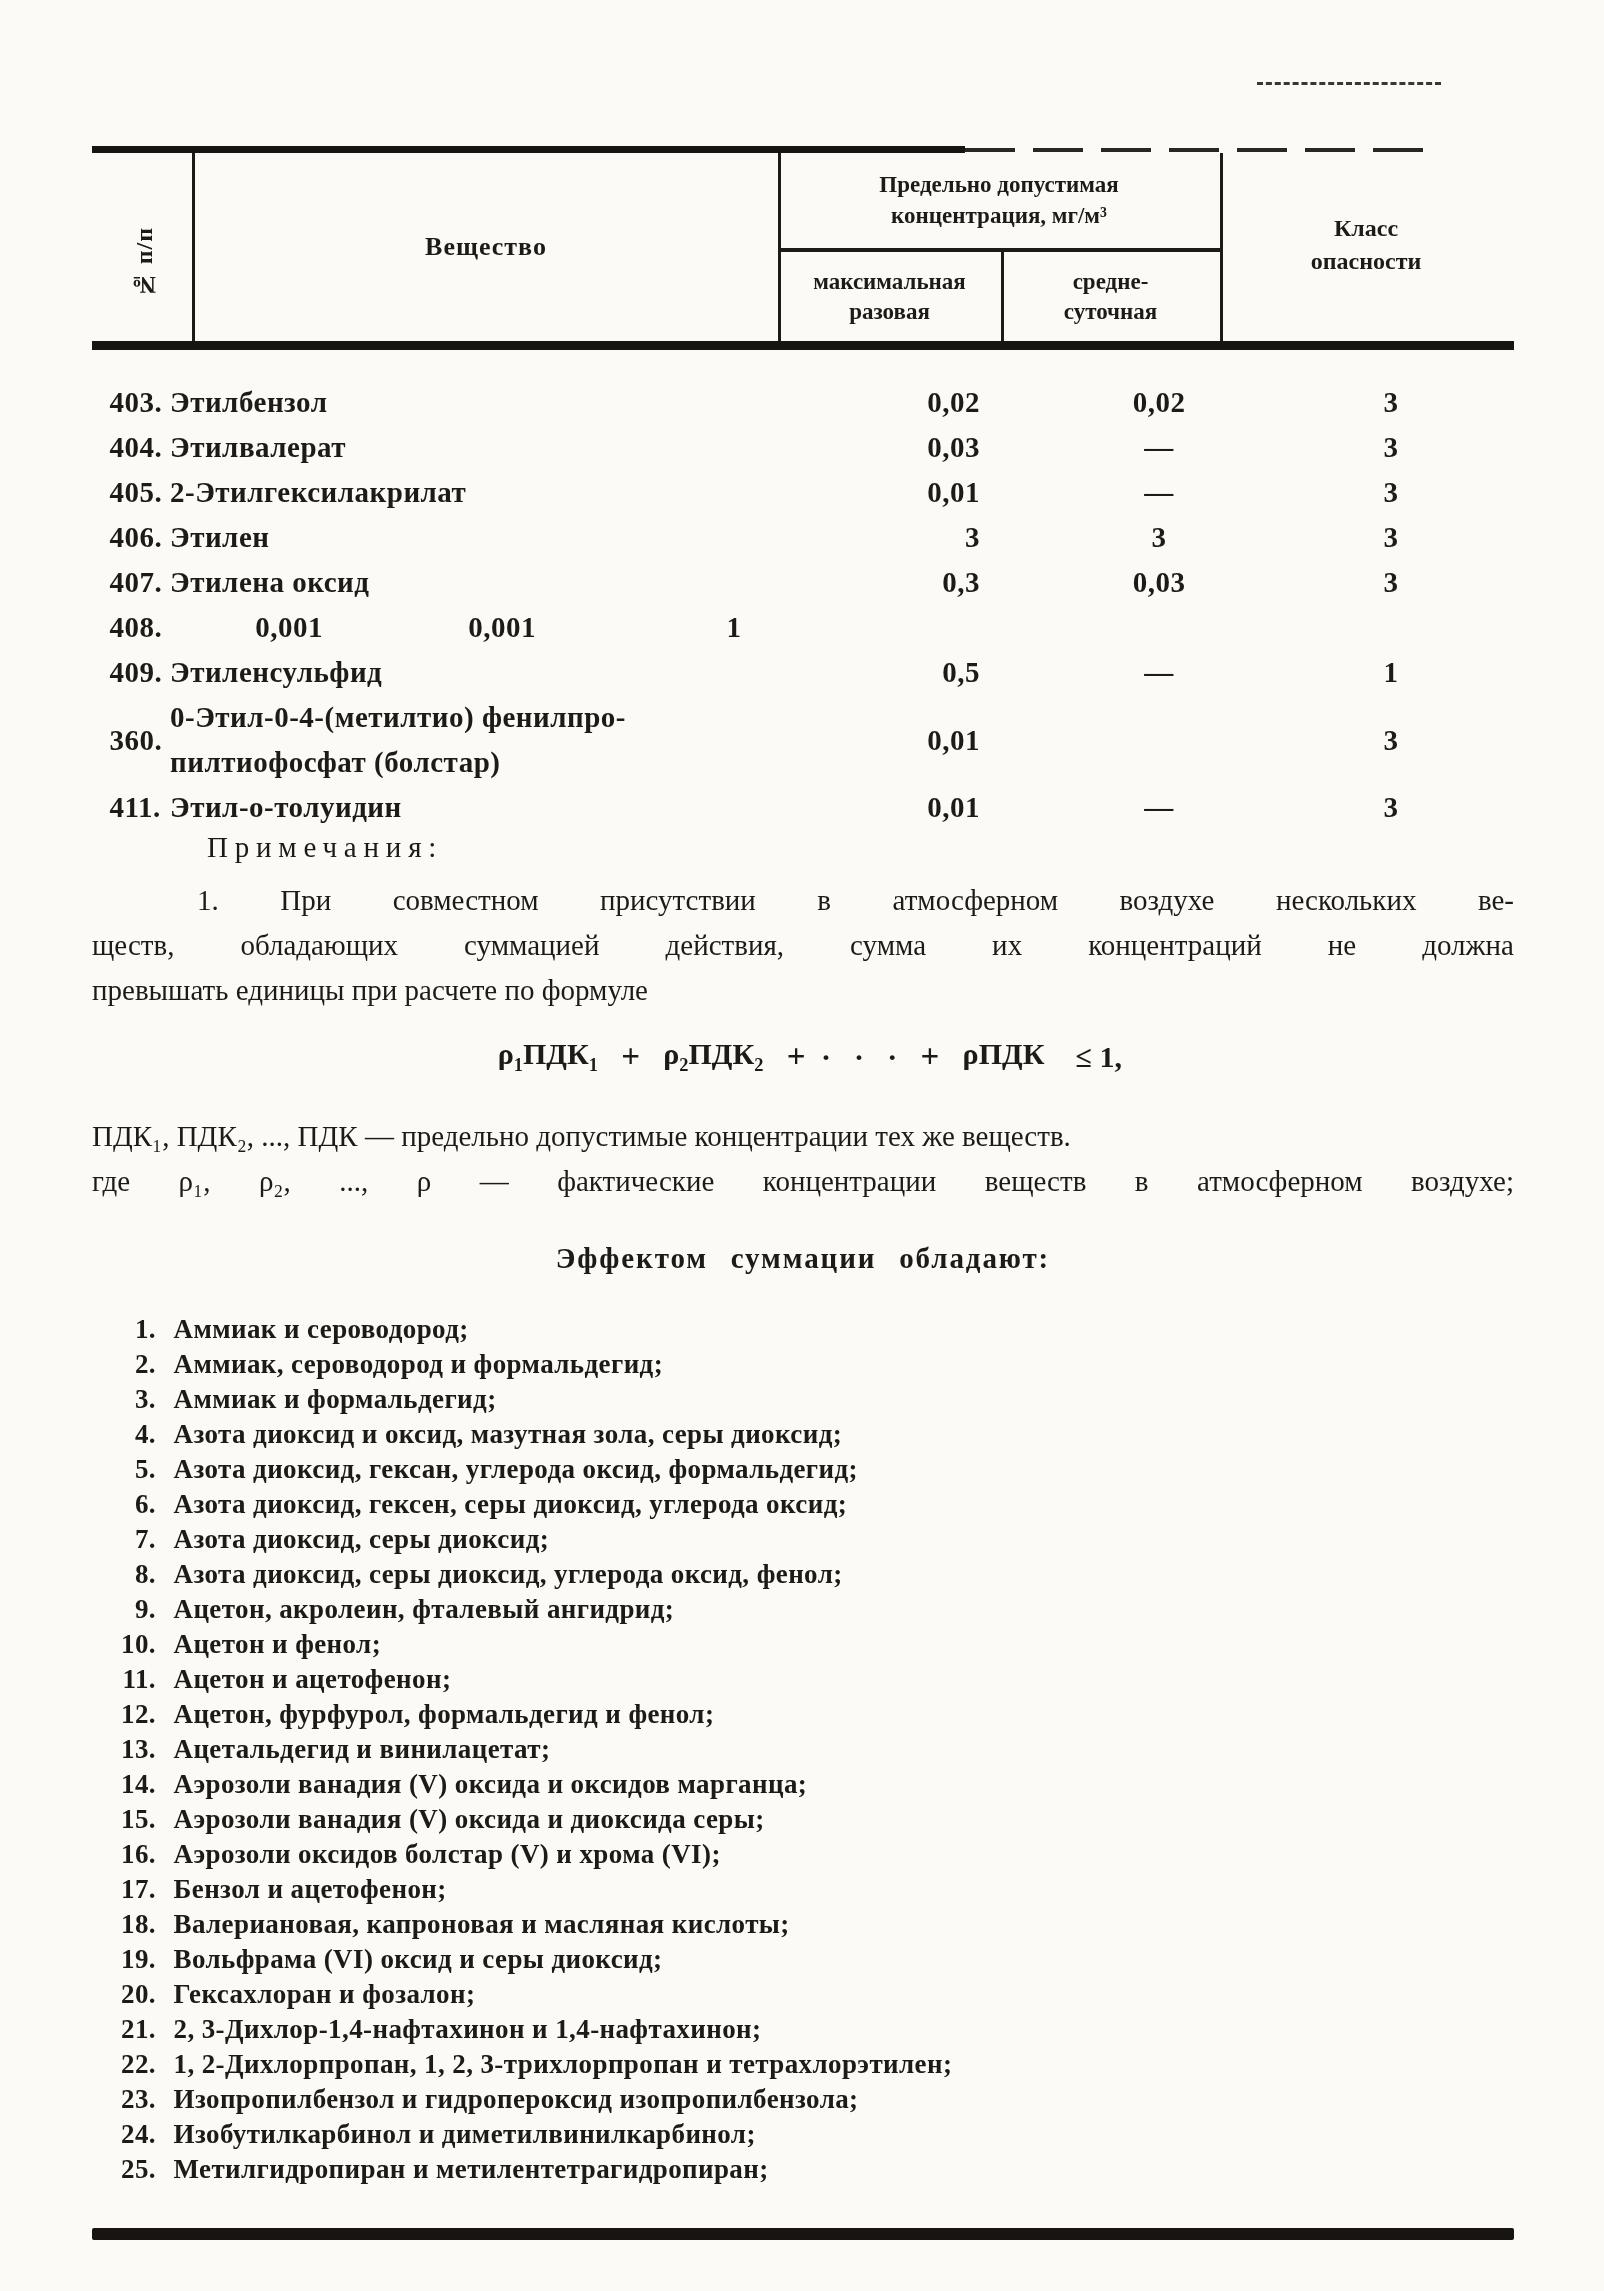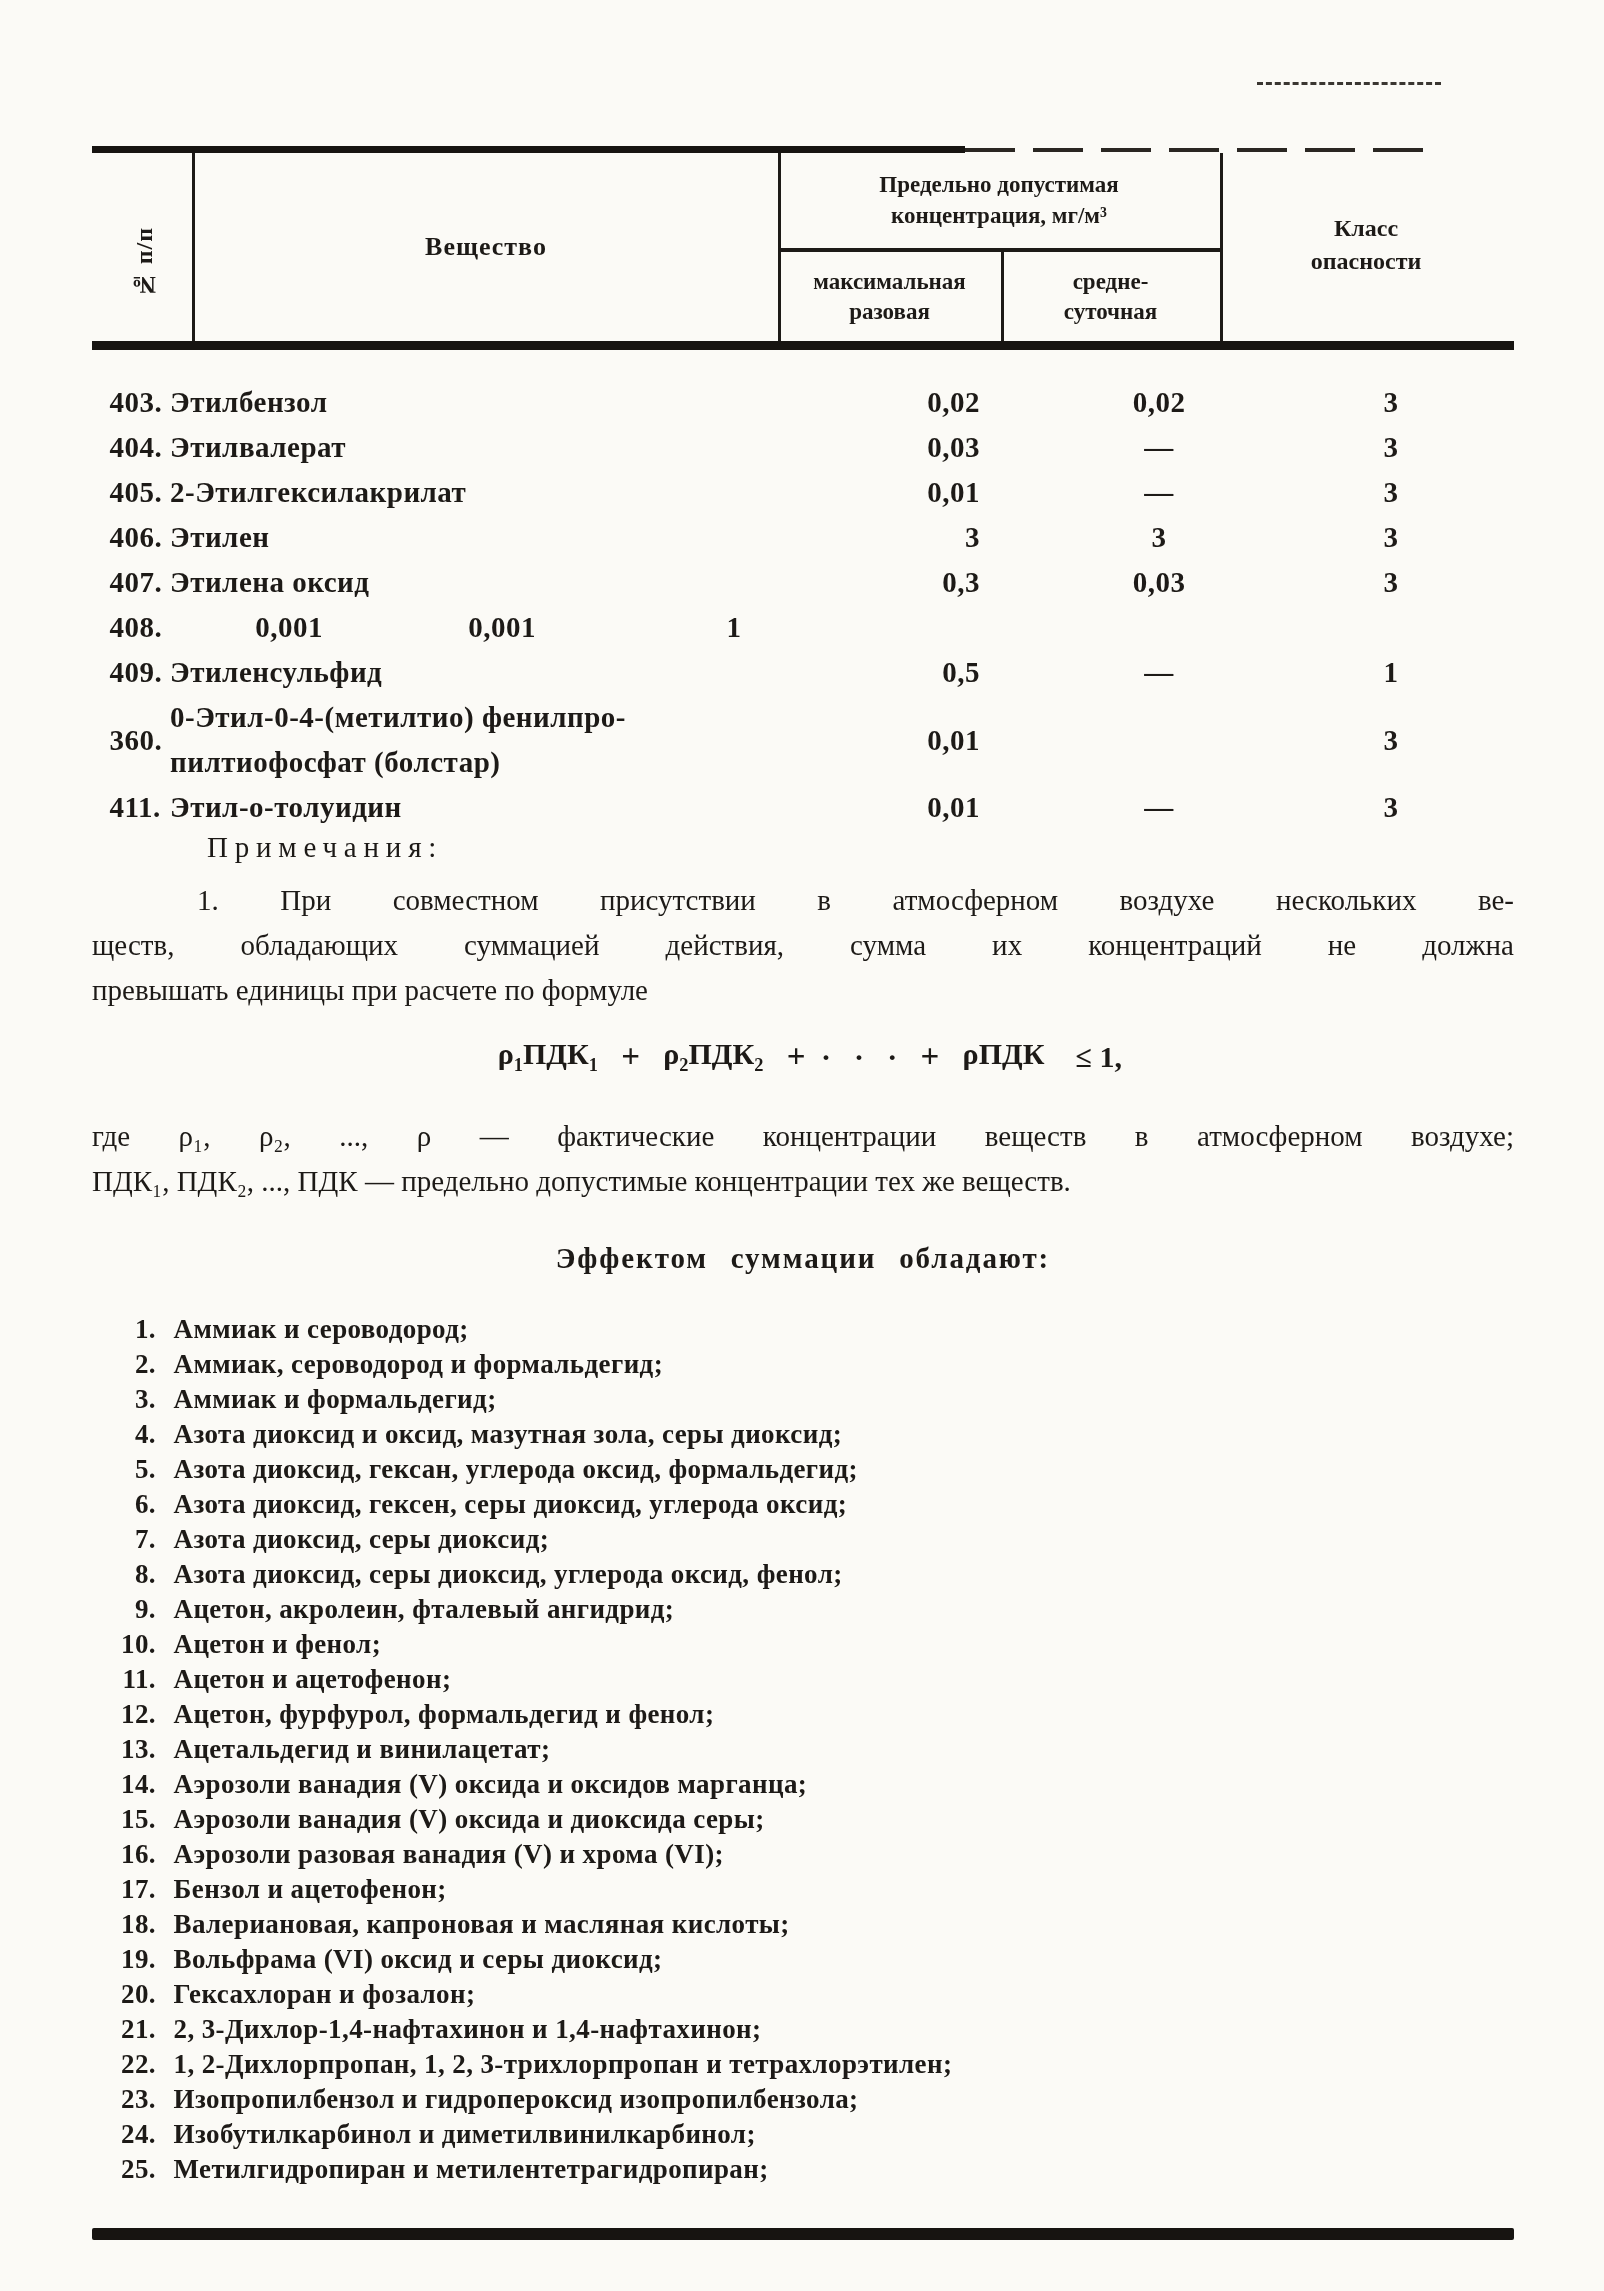--- a/index.html
+++ b/index.html
@@ -196,22 +196,22 @@
     <span class="op">+</span>
     <span class="frac">
       <span class="num"><span>ρ</span><sub></sub></span>
       <span class="bar"></span>
       <span class="den"><span>ПДК</span><sub></sub></span>
     </span>
     <span class="rel">≤ 1,</span>
   </div>
 
   <div class="where">
+    <div class="pline last">ПДК₁, ПДК₂, ..., ПДК — предельно допустимые концентрации тех же веществ.</div>
     <div class="pline">где ρ₁, ρ₂, ..., ρ — фактические концентрации веществ в атмосферном воздухе;</div>
-    <div class="pline last">ПДК₁, ПДК₂, ..., ПДК — предельно допустимые концентрации тех же веществ.</div>
   </div>
 
   <div class="sum-head">Эффектом суммации обладают:</div>
 
   <div class="sum-list">
     <div class="sitem">
         <span class="s-num">1.</span>
         <span class="s-txt">Аммиак и сероводород;</span>
       </div>
     <div class="sitem">
@@ -265,21 +265,21 @@
     <div class="sitem">
         <span class="s-num">14.</span>
         <span class="s-txt">Аэрозоли ванадия (V) оксида и оксидов марганца;</span>
       </div>
     <div class="sitem">
         <span class="s-num">15.</span>
         <span class="s-txt">Аэрозоли ванадия (V) оксида и диоксида серы;</span>
       </div>
     <div class="sitem">
         <span class="s-num">16.</span>
-        <span class="s-txt">Аэрозоли разовая ванадия (V) и хрома (VI);</span>
+        <span class="s-txt">Аэрозоли оксидов болстар (V) и хрома (VI);</span>
       </div>
     <div class="sitem">
         <span class="s-num">17.</span>
         <span class="s-txt">Бензол и ацетофенон;</span>
       </div>
     <div class="sitem">
         <span class="s-num">18.</span>
         <span class="s-txt">Валериановая, капроновая и масляная кислоты;</span>
       </div>
     <div class="sitem">

